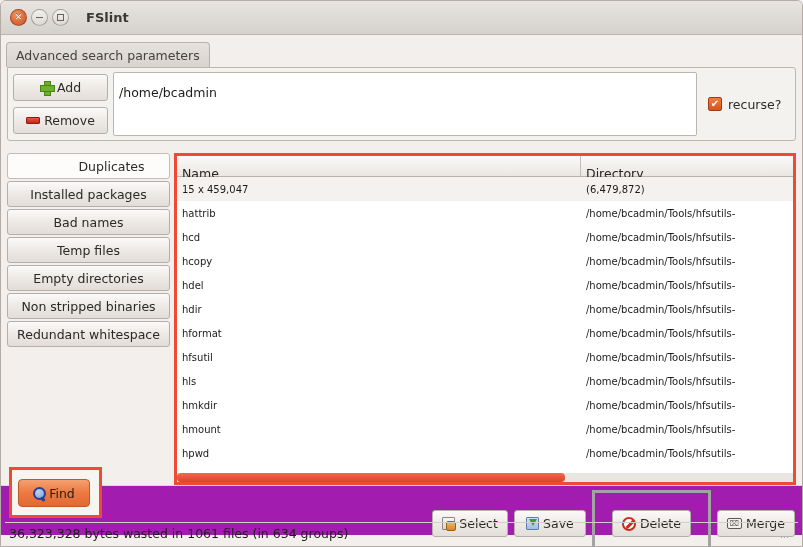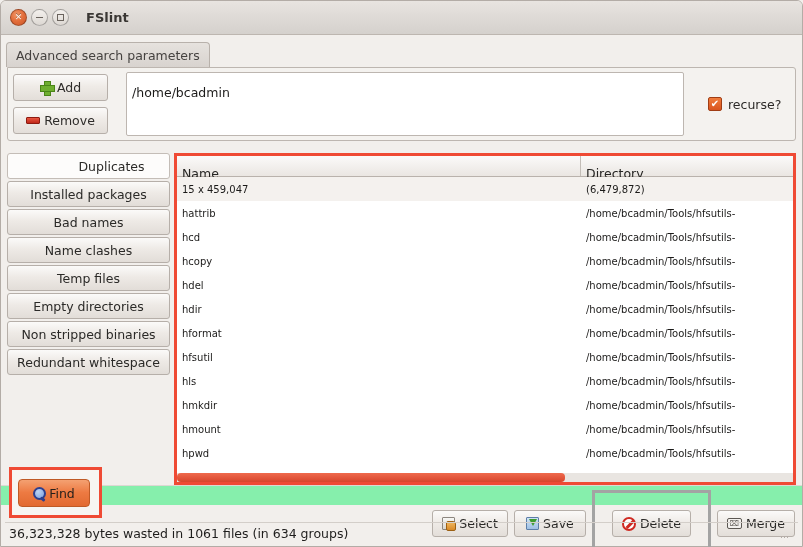--- a/index.html
+++ b/index.html
@@ -88,21 +88,21 @@
   
   #searchframe {
     margin: 0 6px;
     height: 74px;
     background: #f4f2ef;
     border: 1px solid #bdb6b0;
     border-radius: 0 3px 3px 3px;
     display: flex;
     align-items: center;
     padding: 4px 5px;
-    gap: 18px;
+    gap: 5px;
   }
   #pathbuttons { display:flex; flex-direction:column; gap:6px; width:95px; }
   .btn {
     background: linear-gradient(to bottom, #fbfaf9 0%, #efebe7 45%, #e3ded9 100%);
     border: 1px solid #b6afa9;
     border-radius: 3px;
     height: 27px;
     display: flex; align-items: center; justify-content: center;
     gap: 4px;
     font-size: 12.5px;
@@ -230,22 +230,22 @@
     height: 9px;
     width: 63%;
     background: linear-gradient(to bottom, #ef6a4d, #d8452c);
     border-radius: 4px;
   }
 
   
   #bottombar {
     position: absolute;
     left: 0; right: 0; top: 484px;
-    height: 20px;
-    background: #86efac;
+    height: 50px;
+    background: #a21caf;
     border-top: 1px solid #ddd8d3;
   }
   #findbox {
     position: absolute;
     left: 8px; top: -19px;
     width: 93px; height: 51px;
     border: 3px solid #ef4a34;
     background: #f7f5f2;
   }
   #find-btn {
@@ -398,21 +398,20 @@
       <span>recurse?</span>
     </div>
   </div>
 
   <div id="main">
 
     <div id="sidebar">
       <div class="sb-btn selected">Duplicates</div>
       <div class="sb-btn">Installed packages</div>
       <div class="sb-btn">Bad names</div>
-      <div class="sb-btn">Name clashes</div>
       <div class="sb-btn">Temp files</div>
       <div class="sb-btn">Empty directories</div>
       <div class="sb-btn">Non stripped binaries</div>
       <div class="sb-btn">Redundant whitespace</div>
     </div>
 
     <div id="treewrap">
       <div id="tree">
         <div id="thead">
           <div class="th name">Name</div>

